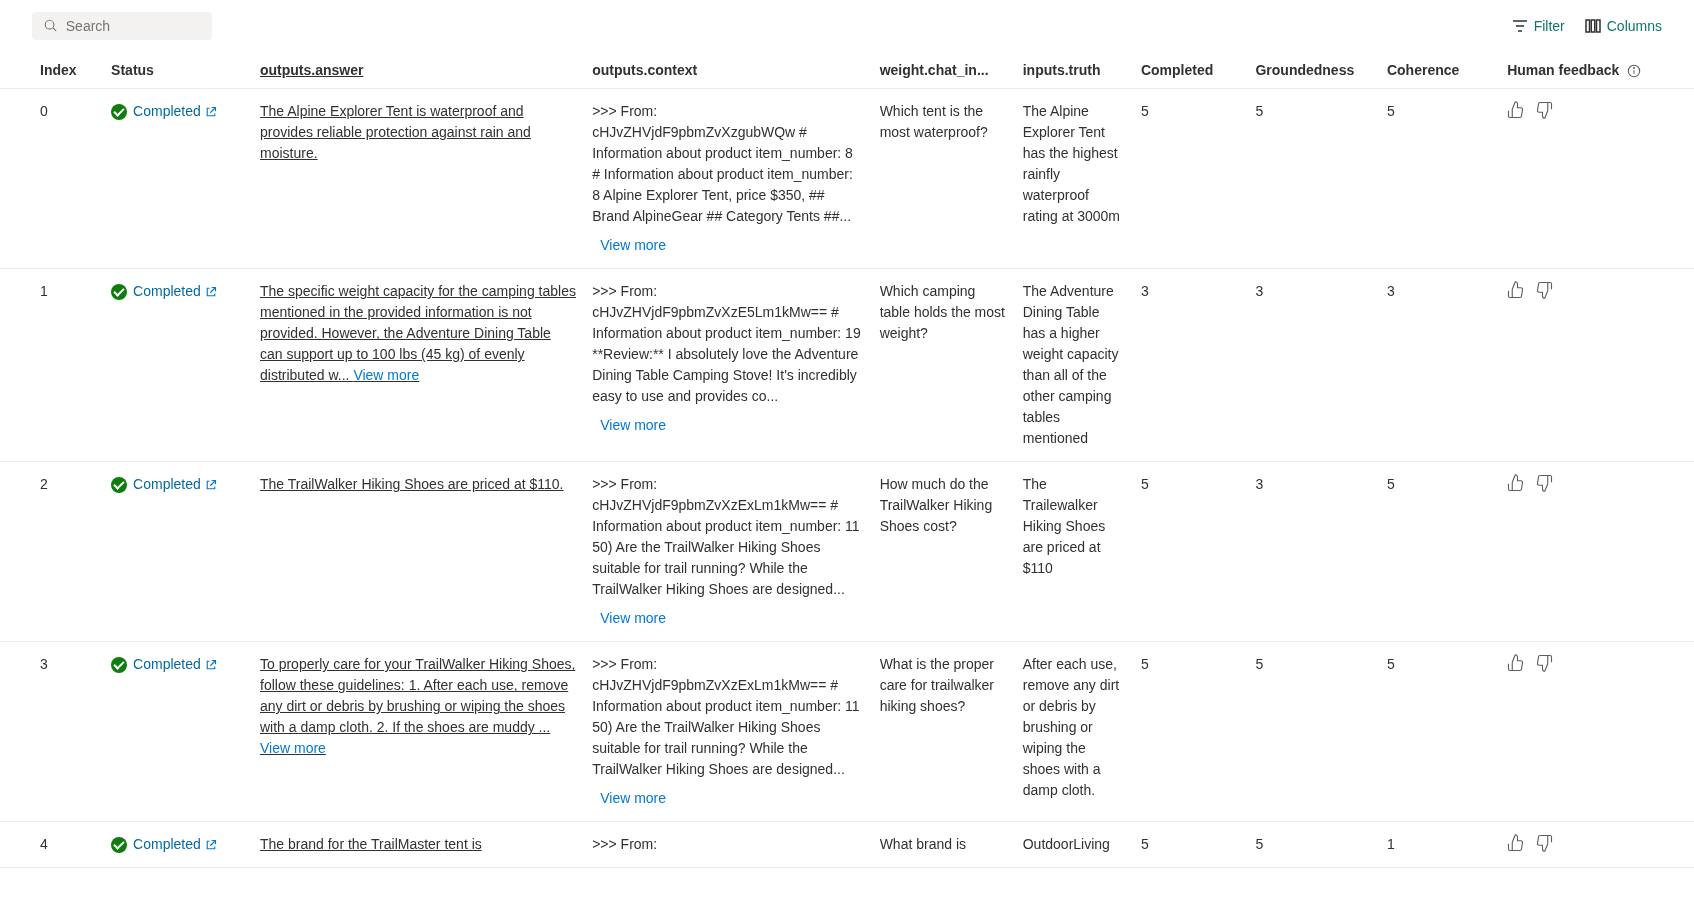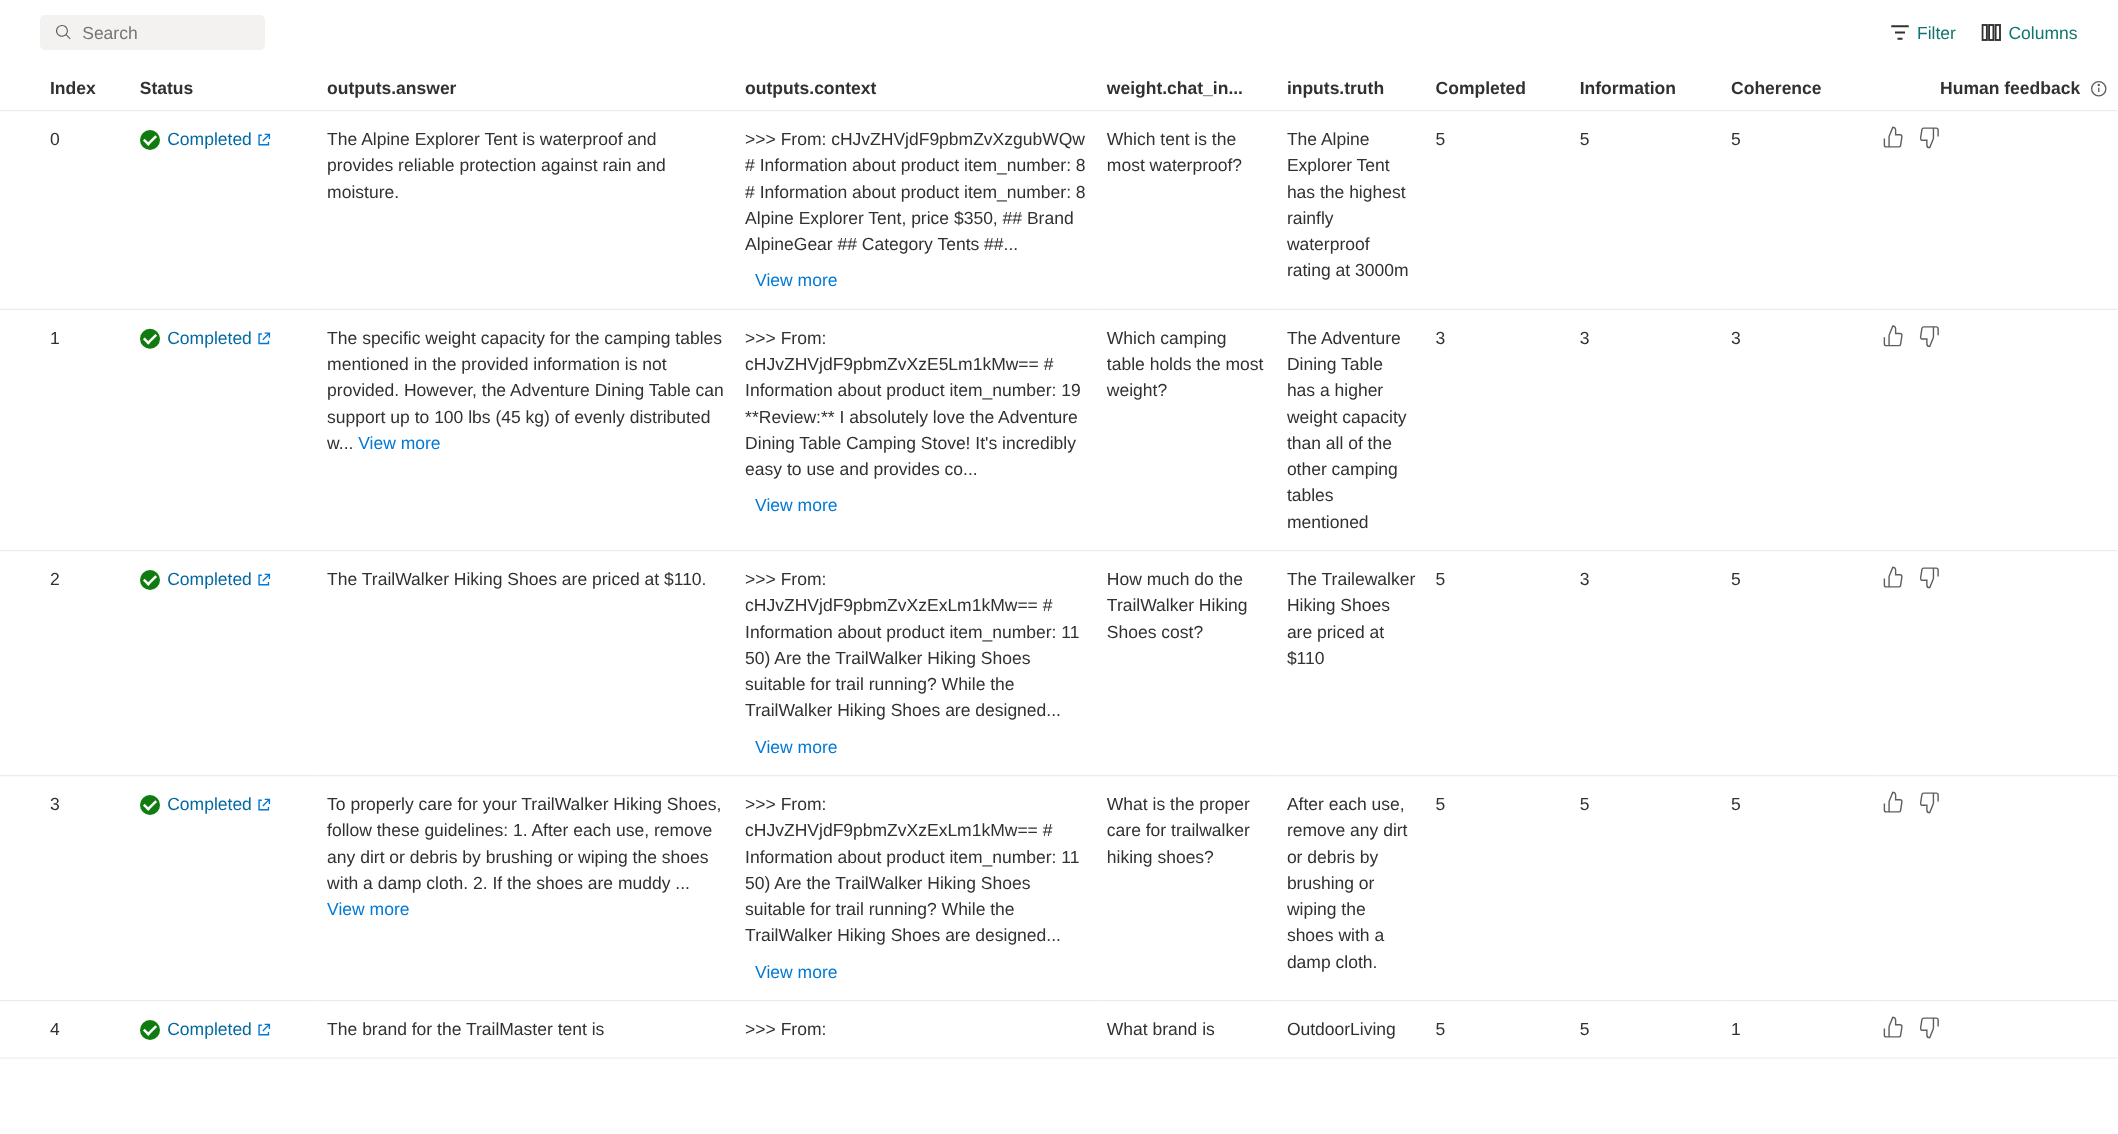--- a/index.html
+++ b/index.html
@@ -21,28 +21,28 @@
     .status-check::after { content: ""; position: absolute; left: 5px; top: 2px; width: 4px; height: 8px; border: solid white; border-width: 0 2px 2px 0; transform: rotate(45deg); }
     .status-cell a { color: #0369a1; text-decoration: none; display: flex; align-items: center; gap: 4px; }
     .status-cell svg { width: 12px; height: 12px; }
     .view-more { color: #0078d4; cursor: pointer; display: inline; }
     .view-more-block { color: #0078d4; cursor: pointer; display: block; margin-top: 8px; margin-left: 8px; }
     .feedback { display: flex; gap: 10px; }
     .feedback svg { width: 18px; height: 18px; cursor: pointer; stroke: #605e5c; fill: none; stroke-width: 1.5; }
     .info-icon { width: 14px; height: 14px; vertical-align: middle; margin-left: 4px; }
     .col-index { width: 90px; }
     .col-status { width: 130px; }
-    .col-answer { width: 290px; }
+    .col-answer { width: 290px; text-decoration: underline; }
     .col-context { width: 230px; }
     .col-chatin { width: 110px; }
     .col-truth { width: 100px; }
     .col-relevance { width: 100px; }
     .col-grounded { width: 105px; }
     .col-coherence { width: 105px; }
-    .col-feedback { width: 170px; text-align: right; }
+    .col-feedback { width: 170px; }
   </style>
 </head>
 <body>
 
 <div class="toolbar">
   <div class="search-box">
     <svg viewBox="0 0 16 16">
         <path d="M6.5 1a5.5 5.5 0 014.38 8.82l3.65 3.65-0.71 0.71-3.65-3.65A5.5 5.5 0 116.5 1zm0 1a4.5 4.5 0 100 9 4.5 4.5 0 000-9z"></path>
       </svg>
     <input type="text" placeholder="Search" style="">
@@ -68,21 +68,21 @@
 <table>
   <thead>
     <tr>
       <th class="col-index">Index</th>
       <th class="col-status">Status</th>
       <th class="col-answer">outputs.answer</th>
       <th class="col-context">outputs.context</th>
       <th class="col-chatin">weight.chat_in...</th>
       <th class="col-truth">inputs.truth</th>
       <th class="col-relevance">Completed</th>
-      <th class="col-grounded">Information</th>
+      <th class="col-grounded">Groundedness</th>
       <th class="col-coherence">Coherence</th>
       <th class="col-feedback">
         <span>Human feedback</span>
         <svg class="info-icon" viewBox="0 0 16 16" fill="none" stroke="#605e5c" stroke-width="1.2">
             <circle cx="8" cy="8" r="6.5"></circle>
             <line x1="8" y1="7" x2="8" y2="11"></line>
             <circle cx="8" cy="4.5" r="0.5" fill="#605e5c"></circle>
           </svg>
       </th>
     </tr>

